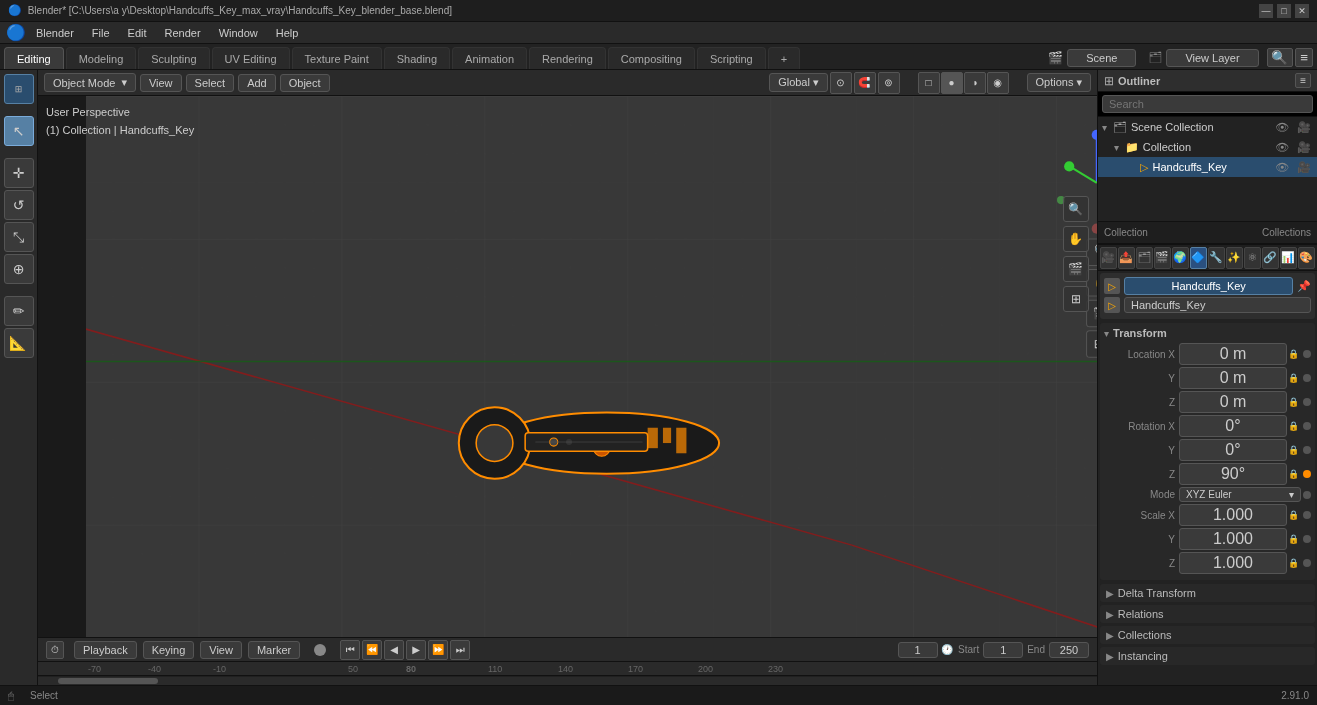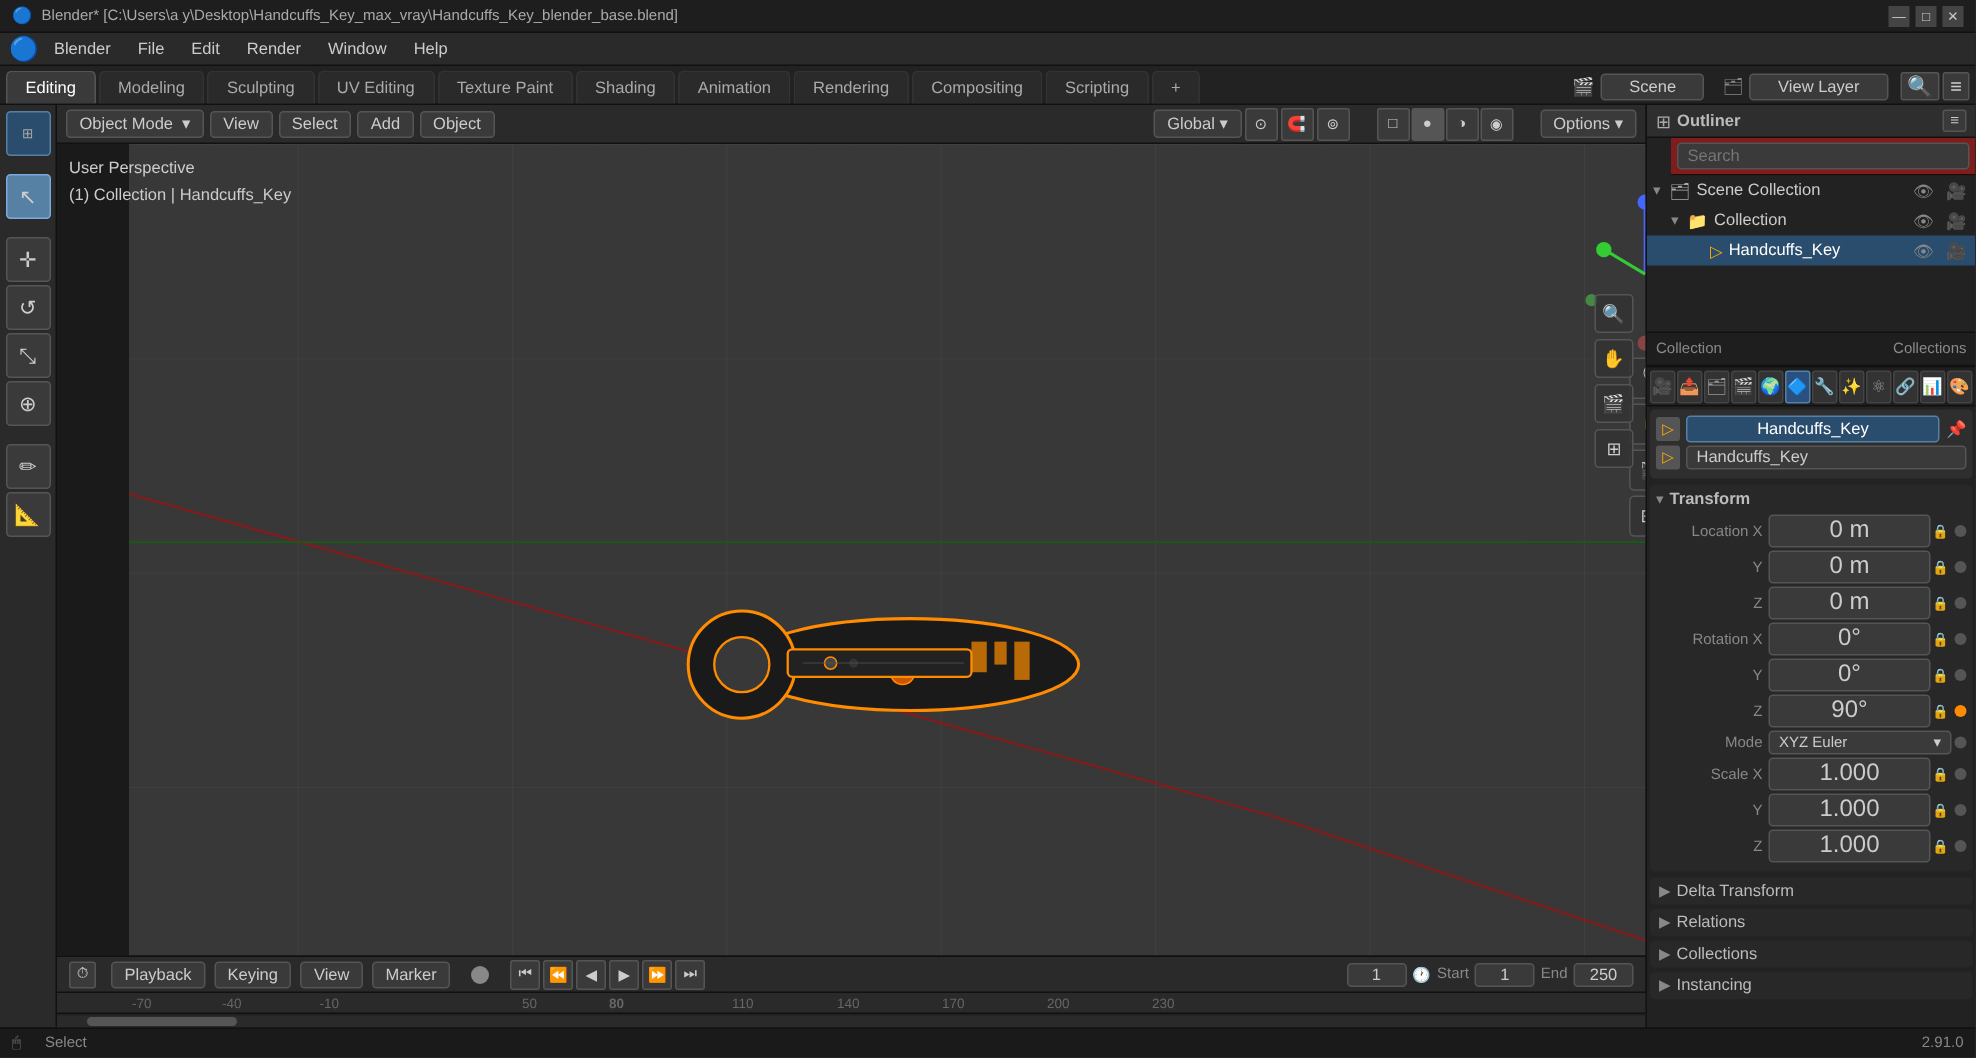--- a/index.html
+++ b/index.html
@@ -738,21 +738,21 @@
 
       <div class="outliner-top">
         <div class="panel-header">
           <span style="color:#aaa;font-size:12px;">⊞</span>
           <span class="panel-header-title">Outliner</span>
           <div style="margin-left:auto;display:flex;gap:4px;">
             <button style="background:#3a3a3a;border:1px solid #555;color:#ccc;padding:1px 4px;border-radius:2px;font-size:10px;cursor:pointer;">≡</button>
           </div>
         </div>
 
-        <div style="padding:3px 4px;background:#7f1d1d;border-bottom:1px solid #111;margin-left:16px;">
+        <div style="padding:3px 4px;background:#000000;border-bottom:1px solid #111;">
           <input type="text" style="width: 100%; background: rgb(58, 58, 58); border: 1px solid rgb(85, 85, 85); color: rgb(204, 204, 204); font-size: 11px; padding: 2px 6px; border-radius: 3px; outline: none;" placeholder="Search">
         </div>
 
         <div style="flex:1;overflow:hidden;">
 
           <div class="outliner-item" style="padding-left:4px;">
             <span class="tree-arrow">▾</span>
             <span style="color:#aaa;font-size:11px;">🗂</span>
             <span class="tree-label">Scene Collection</span>
             <span class="eye-icon">👁</span>

